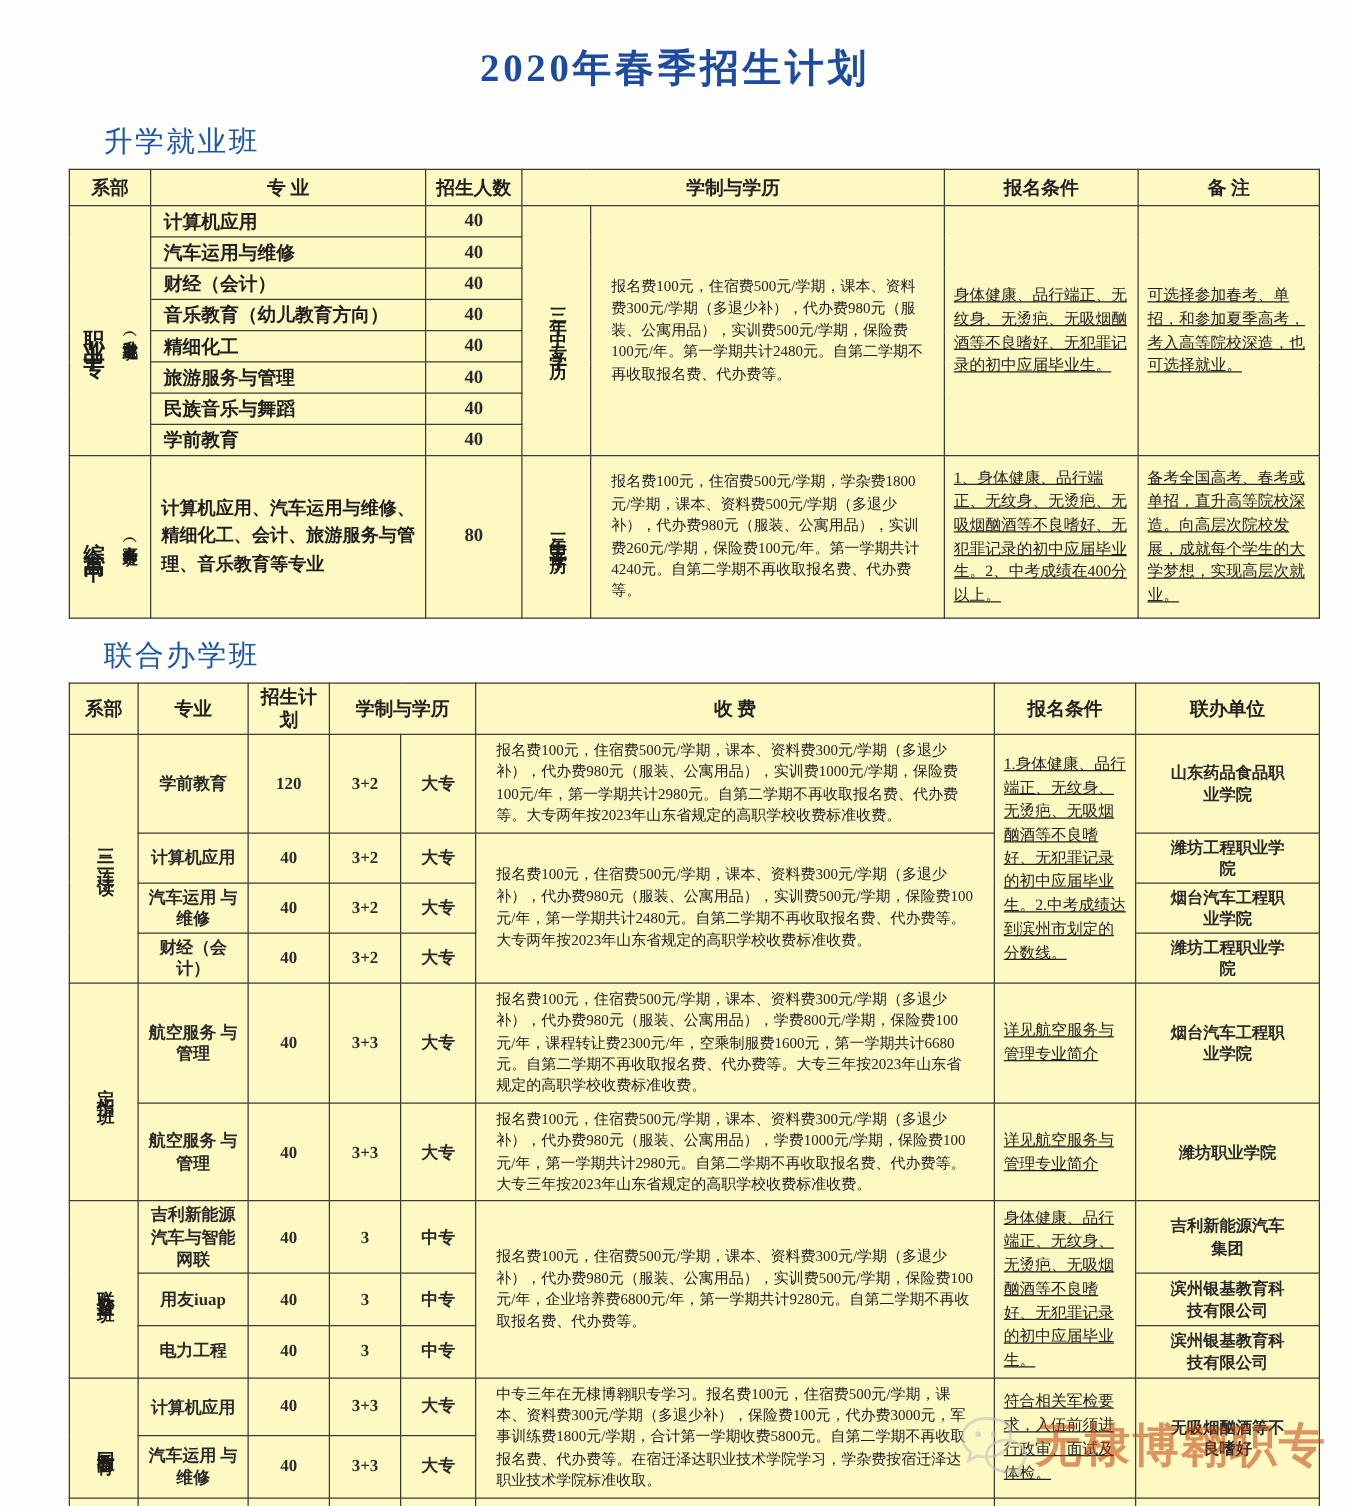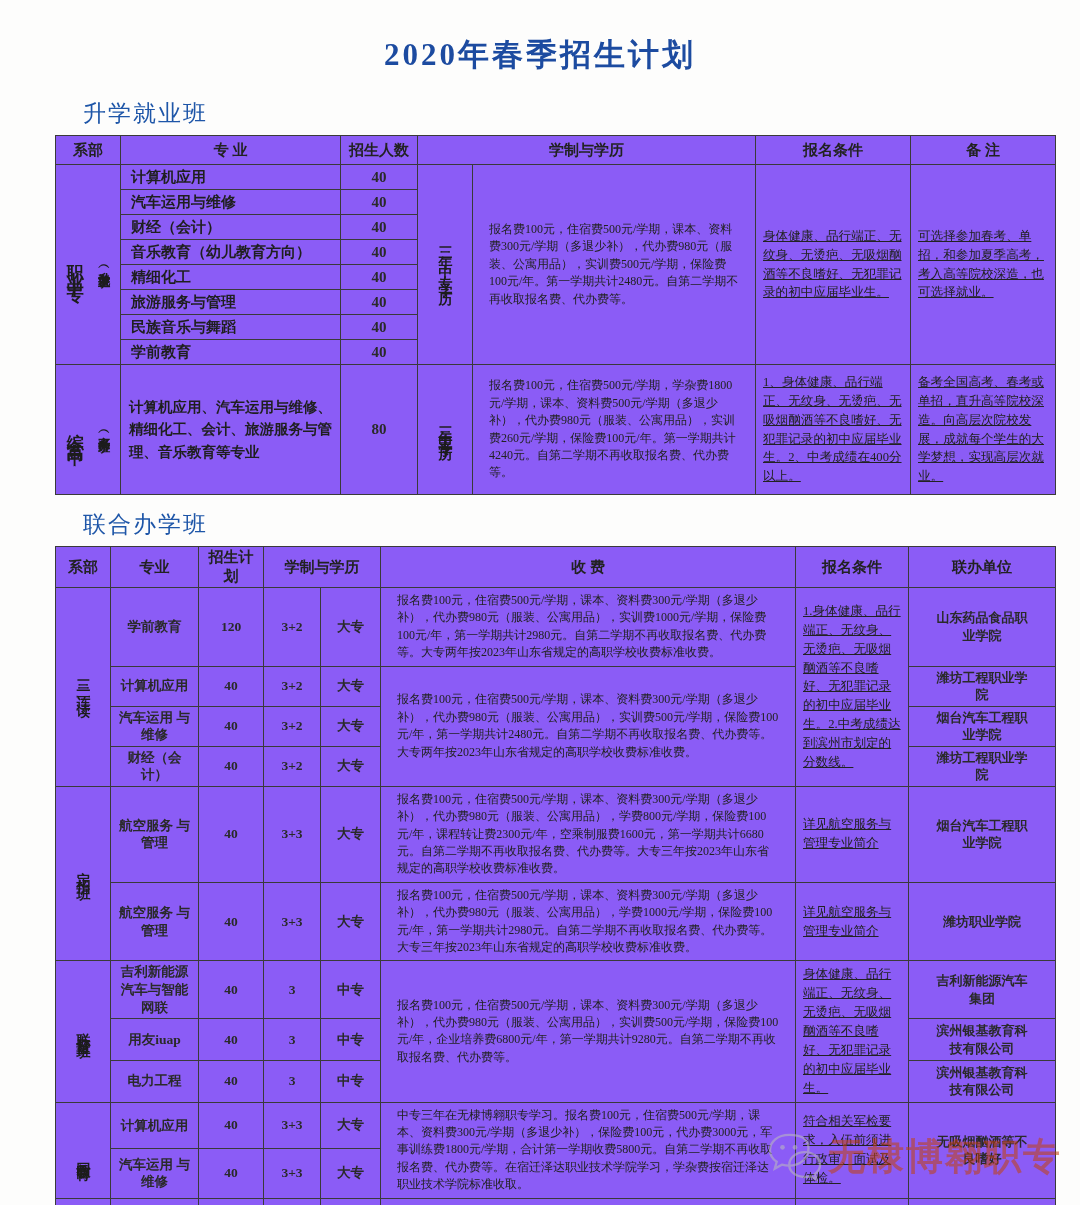--- a/index.html
+++ b/index.html
@@ -25,21 +25,21 @@
     font-weight:normal;
     color:#1e56a8;
     letter-spacing:2px;
   }
   .sec-heading.second{margin-top:14px;}
   table{
     border-collapse:collapse;
     table-layout:fixed;
     margin-left:55px;
     width:1000px;
-    background:#8b5cf6;
+    background:#fef9c3;
   }
   td,th{
     border:1.5px solid #3a3a3a;
     padding:1px 4px;
     vertical-align:middle;
     text-align:center;
     overflow:hidden;
   }
   th{font-size:15px;font-weight:bold;color:#222;}
   .t1 th{height:26px;}

